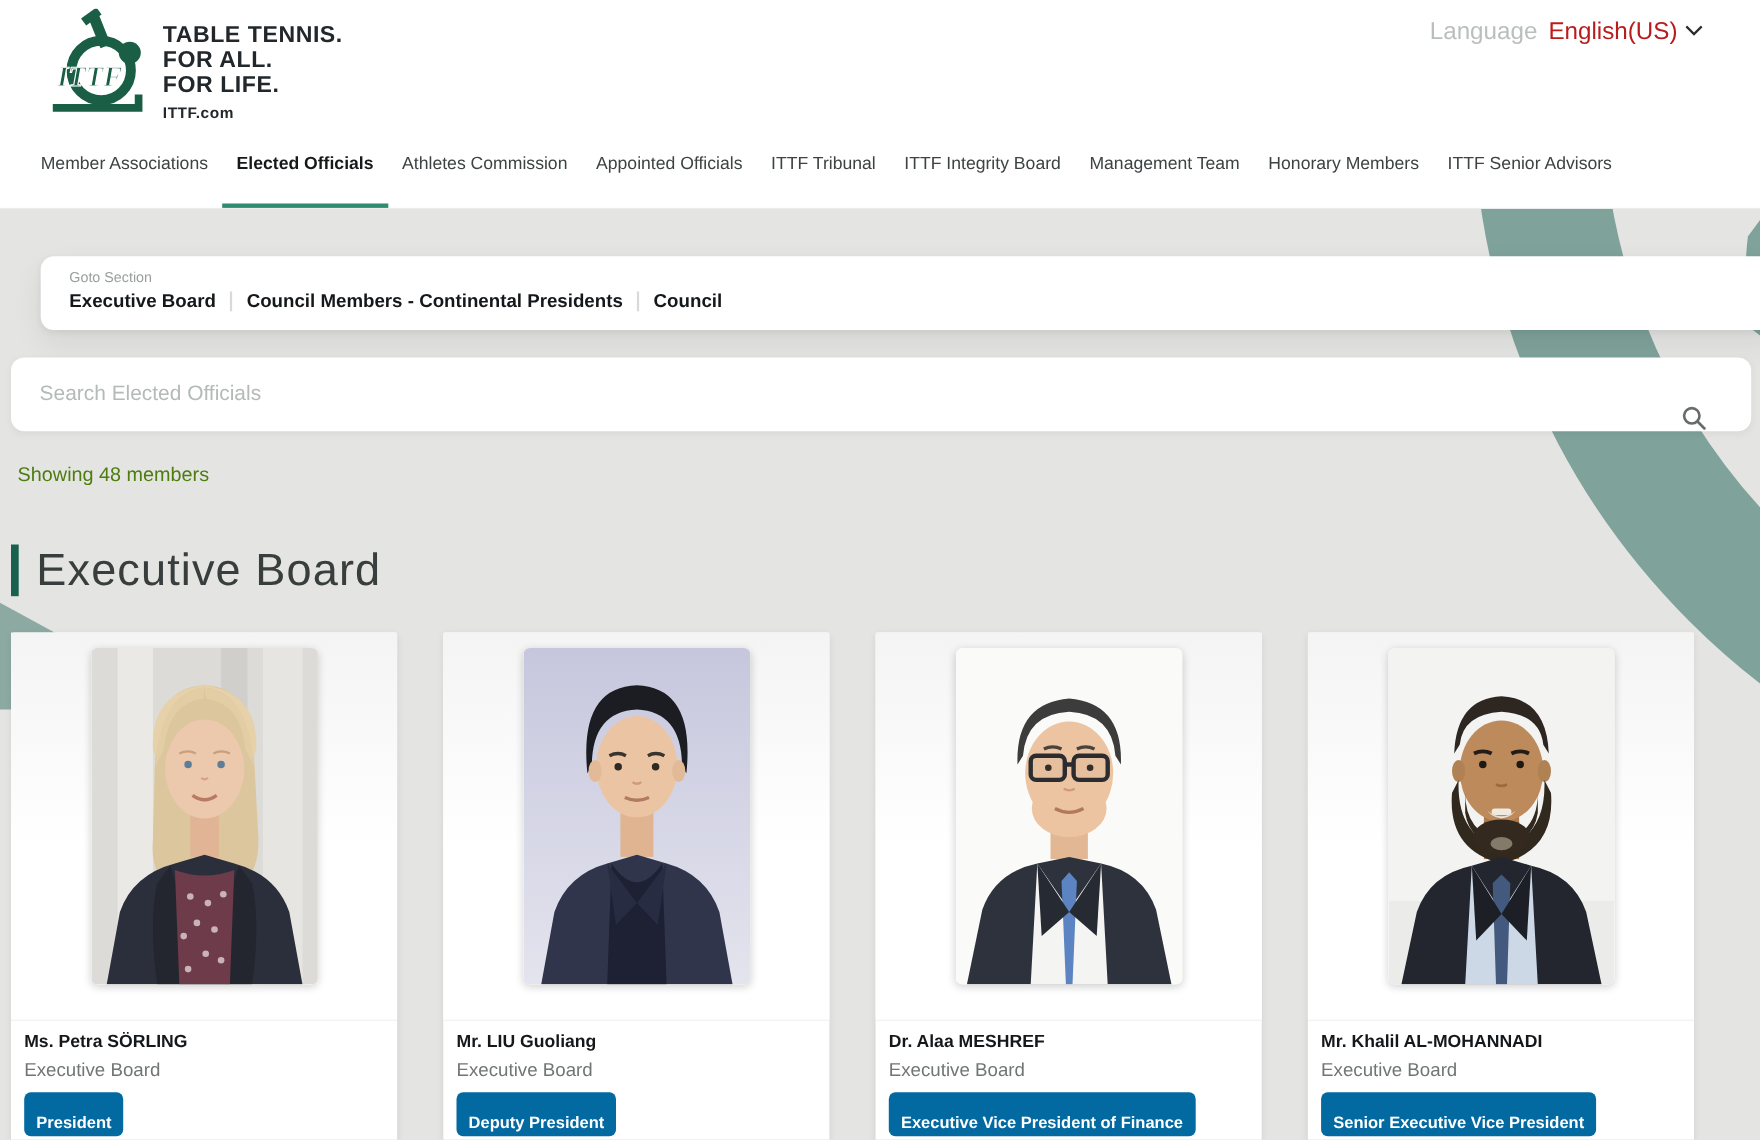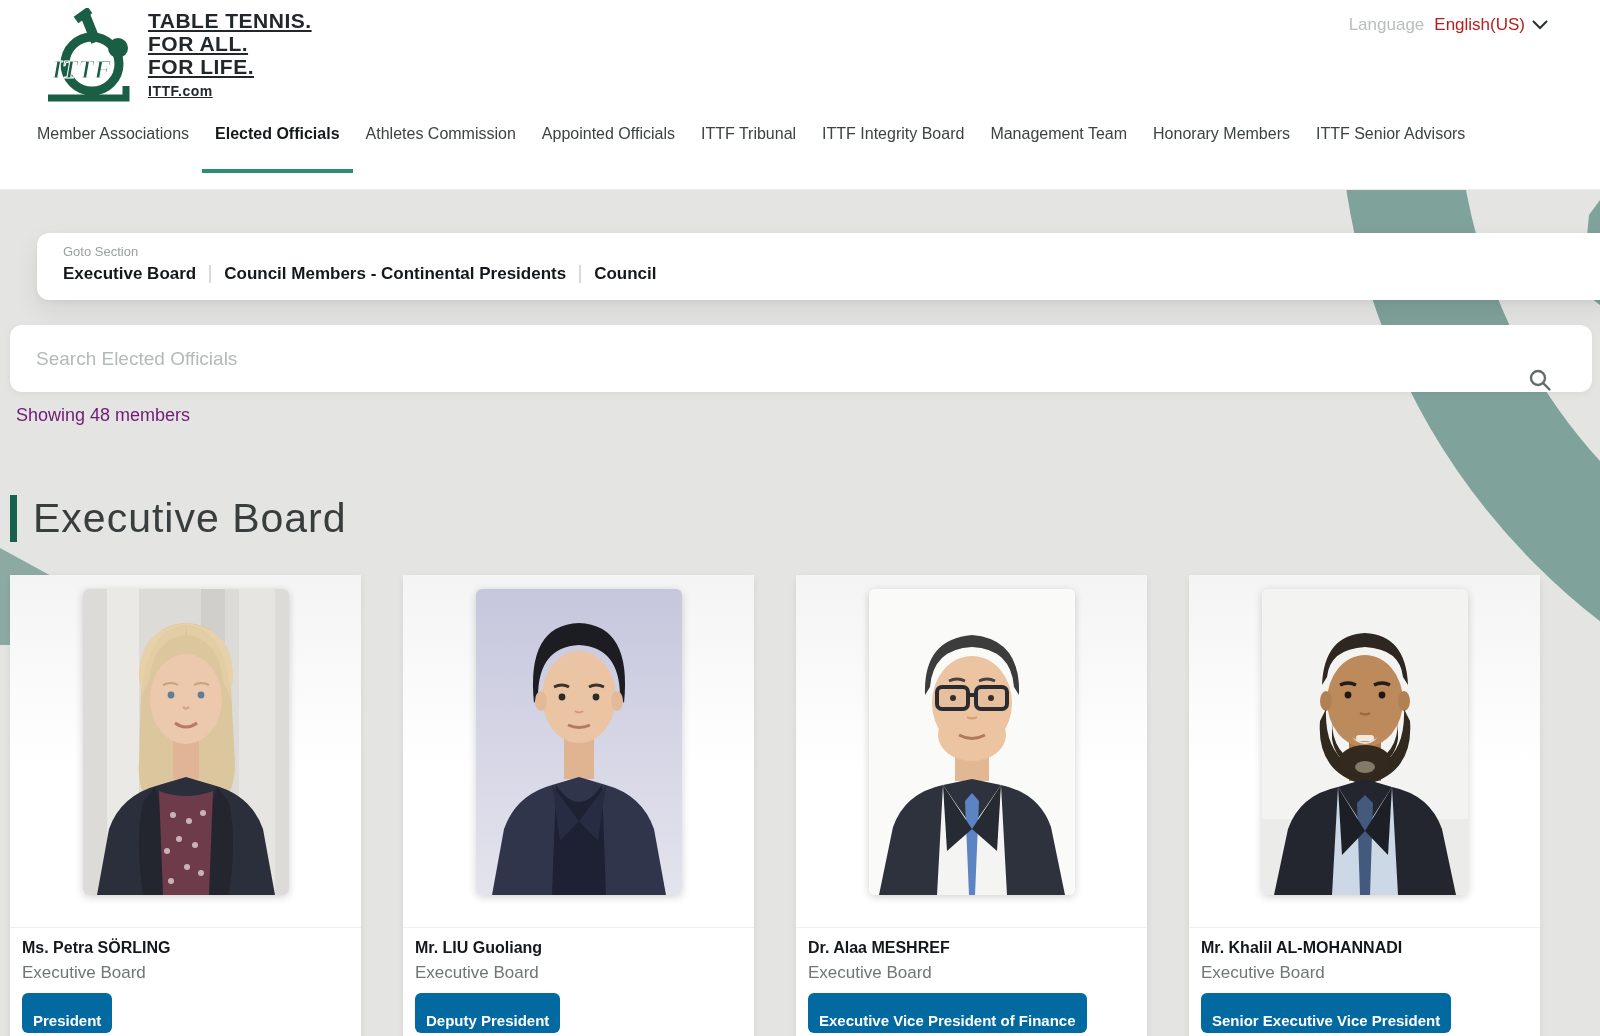--- a/index.html
+++ b/index.html
@@ -12,29 +12,29 @@
   }
   
   .bg-decor { position:absolute; left:0; top:0; width:1600px; height:1036px; z-index:0; }
 
   
   header {
     position:absolute; left:0; top:0; width:1600px; height:190px;
     background:#ffffff; z-index:3; border-bottom:1px solid #ececec;
   }
   .logo-wrap { position:absolute; left:46px; top:8px; display:flex; align-items:flex-start; cursor:pointer; }
-  .logo-text { margin-left:14px; margin-top:1px;text-decoration:underline; }
+  .logo-text { margin-left:14px; margin-top:12px; }
   .logo-text .tag { font-size:21px; font-weight:800; letter-spacing:.5px; color:#21272a; line-height:23px; }
   .logo-text .site { font-size:14px; font-weight:800; color:#21272a; margin-top:5px; letter-spacing:.5px; }
 
-  .lang { position:absolute; right:52px; top:15px; display:flex; align-items:center; gap:10px; font-size:17px; cursor:pointer; }
+  .lang { position:absolute; right:52px; top:15px; display:flex; align-items:center; gap:10px; font-size:22px; cursor:pointer; }
   .lang .lbl { color:#b9bfbe; }
   .lang .val { color:#b91c1c; display:flex; align-items:center; gap:7px; }
 
-  nav { position:absolute; left:24px; bottom:16px; display:flex; }
+  nav { position:absolute; left:24px; bottom:0; display:flex; }
   nav a {
     display:block; position:relative; padding:14px 13px 30px 13px;
     font-size:16px; color:#3c4342; text-decoration:none; white-space:nowrap; cursor:pointer;
   }
   nav a.active { color:#15191a; font-weight:700; }
   nav a.active::after {
     content:""; position:absolute; left:0; right:0; bottom:0; height:4px; background:#2e8c71;
   }
 
   
@@ -55,21 +55,21 @@
     background:#ffffff; border-radius:12px; display:flex; align-items:flex-end;
     box-shadow:0 2px 8px rgba(0,0,0,.05);
   }
   .search-bar input {
     flex:1; height:100%; border:none; outline:none; background:transparent;
     padding:0 26px; font-size:19px; color:#333; font-family:"Liberation Sans",sans-serif;
   }
   .search-bar input::placeholder { color:#b4bab9; }
   .search-icon-btn { border:none; background:none; margin-right:40px; cursor:pointer; line-height:0; }
 
-  .showing { position:absolute; left:16px; top:405px; z-index:2; font-size:18px; color:#701a75; }
+  .showing { position:absolute; left:16px; top:421px; z-index:2; font-size:18px; color:#4d7c0f; }
 
   
   .section-head { position:absolute; left:10px; top:495px; z-index:2; display:flex; align-items:center; }
   .section-head .bar { width:7px; height:47px; background:#17614e; }
   .section-head h2 { font-size:41px; font-weight:300; color:#383e3d; padding-left:16px; letter-spacing:1px; }
 
   
   .cards {
     position:absolute; left:10px; top:575px; z-index:2;
     display:grid; grid-template-columns:repeat(4,351px); grid-gap:42px;

